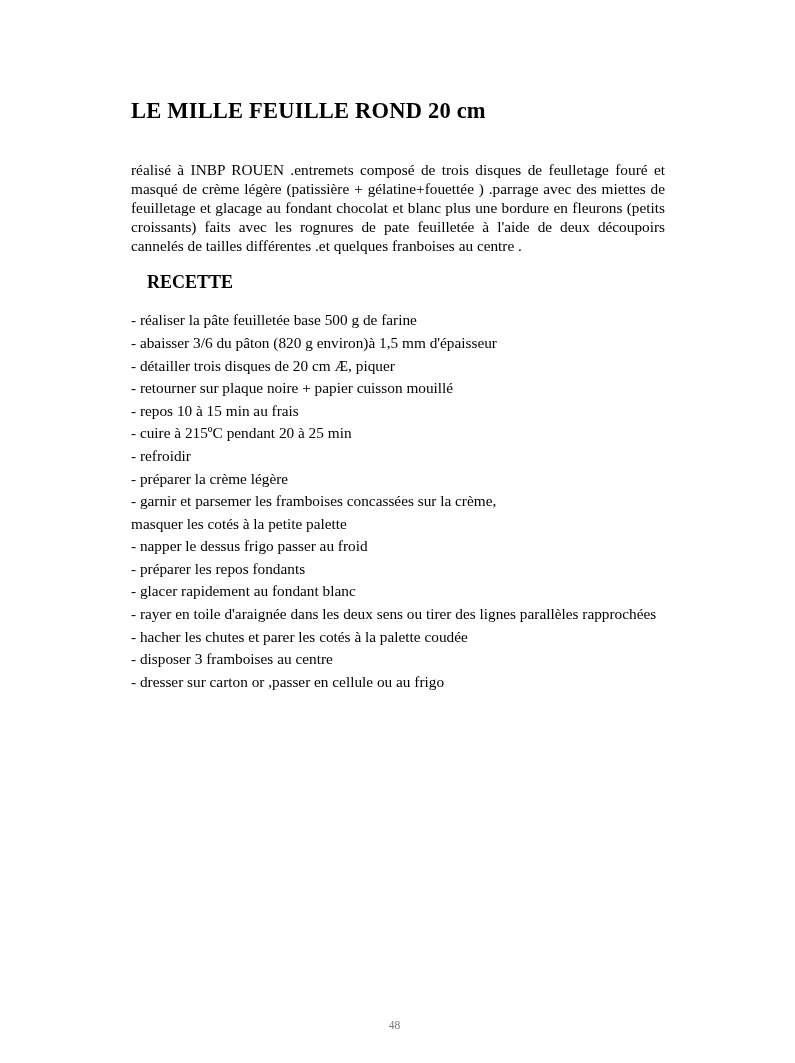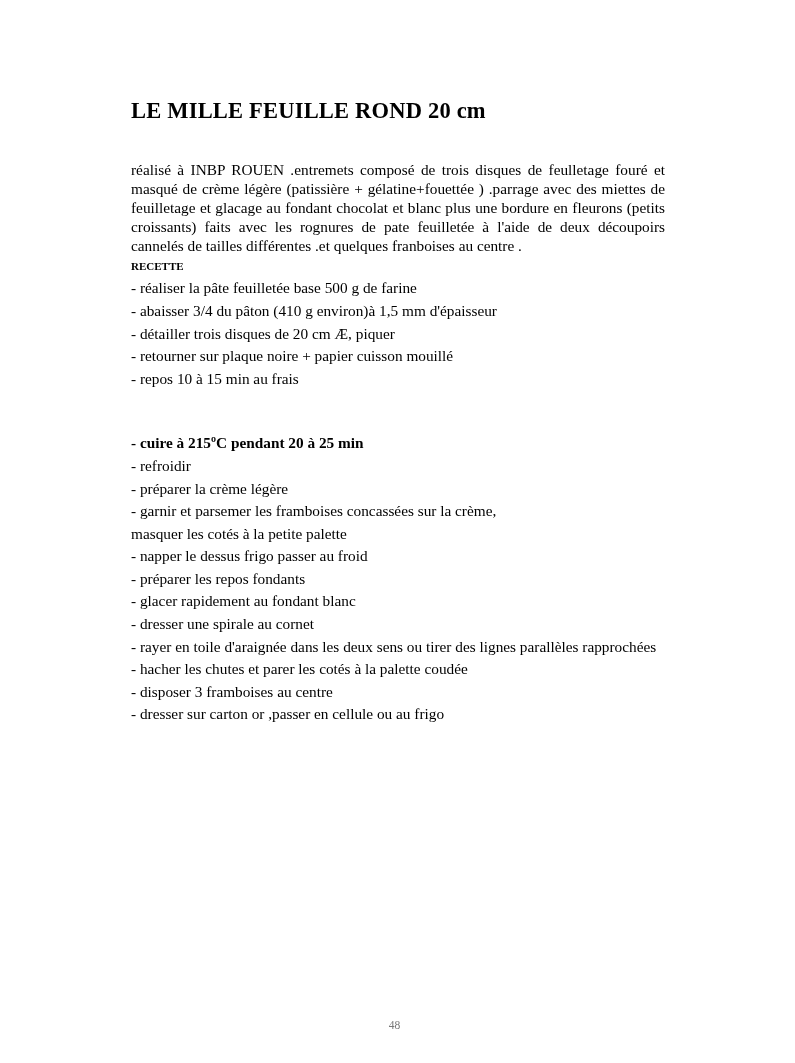--- a/index.html
+++ b/index.html
@@ -38,34 +38,33 @@
     line-height: 1.1;
   }
   .para {
     font-size: 15.3px;
     line-height: 19px;
     text-align: justify;
     text-justify: inter-word;
     margin: 0;
   }
   .section-head {
-    font-size: 11px;
+    font-size: 18px;
     line-height: 22.6px;
     font-weight: bold;
-    margin: 0;
+    margin: 16px;
   }
   .line {
     font-size: 15.3px;
     line-height: 22.6px;
     margin: 0;
     white-space: pre-wrap;
   }
   .line.bold {
-    font-weight: bold;
-    margin-top: 42px;
+    font-weight: normal;
   }
   .line.just {
     text-align: justify;
     text-justify: inter-word;
   }
   .page-number {
     position: absolute;
     left: 0;
     top: 1019px;
     width: 789px;
@@ -83,33 +82,32 @@
 
     <h1 class="doc-title">LE MILLE FEUILLE ROND 20 cm</h1>
 
     <p class="para">réalisé à INBP ROUEN .entremets composé de trois disques de feulletage fouré et masqué de crème légère (patissière + gélatine+fouettée ) .parrage avec des miettes de feuilletage et glacage au fondant chocolat et blanc plus une bordure en fleurons (petits croissants) faits avec les rognures de pate feuilletée à l'aide de deux découpoirs cannelés de tailles différentes .et quelques franboises au centre .</p>
 
     <p class="section-head">RECETTE</p>
 
 
     <div>
       <p class="line">- réaliser la pâte feuilletée base 500 g de farine</p>
-      <p class="line">- abaisser 3/4 du pâton (410 g environ)à 1,5 mm d'épaisseur</p>
+      <p class="line">- abaisser 3/6 du pâton (820 g environ)à 1,5 mm d'épaisseur</p>
       <p class="line">- détailler trois disques de 20 cm Æ, piquer</p>
       <p class="line">- retourner sur plaque noire + papier cuisson mouillé</p>
       <p class="line">- repos 10 à 15 min au frais</p>
       <p class="line bold">- cuire à 215ºC pendant 20 à 25 min</p>
       <p class="line">- refroidir</p>
       <p class="line">- préparer la crème légère</p>
       <p class="line">- garnir et parsemer les framboises concassées sur la crème,
 masquer les cotés à la petite palette</p>
       <p class="line">- napper le dessus frigo passer au froid</p>
       <p class="line">- préparer les repos fondants</p>
       <p class="line">- glacer rapidement au fondant blanc</p>
-      <p class="line">- dresser une spirale au cornet</p>
       <p class="line just">- rayer en toile d'araignée dans les deux sens ou tirer des lignes parallèles rapprochées</p>
       <p class="line">- hacher les chutes et parer les cotés à la palette coudée</p>
       <p class="line">- disposer 3 framboises au centre</p>
       <p class="line">- dresser sur carton or ,passer en cellule ou au frigo</p>
     </div>
 
   </div>
 
   <div class="page-number">48</div>
 </div>

